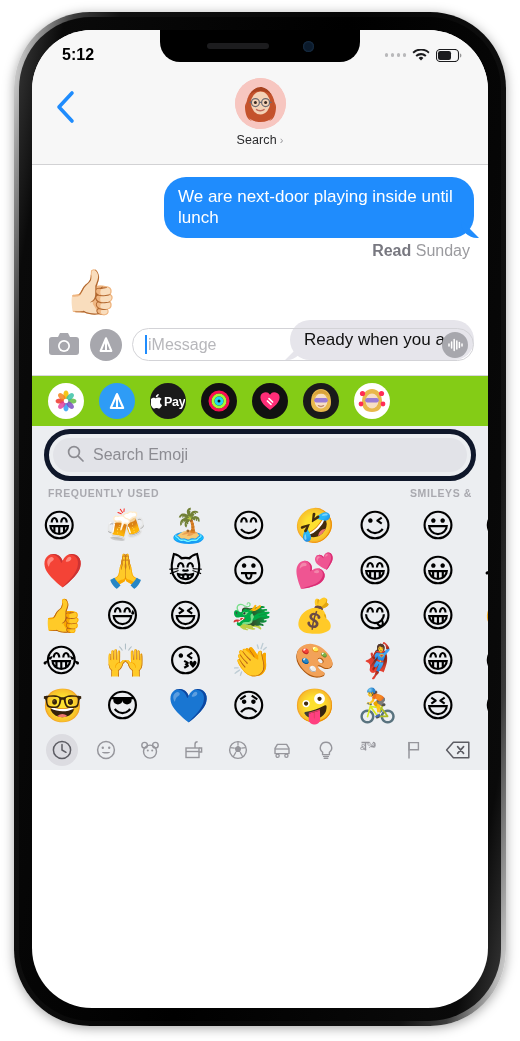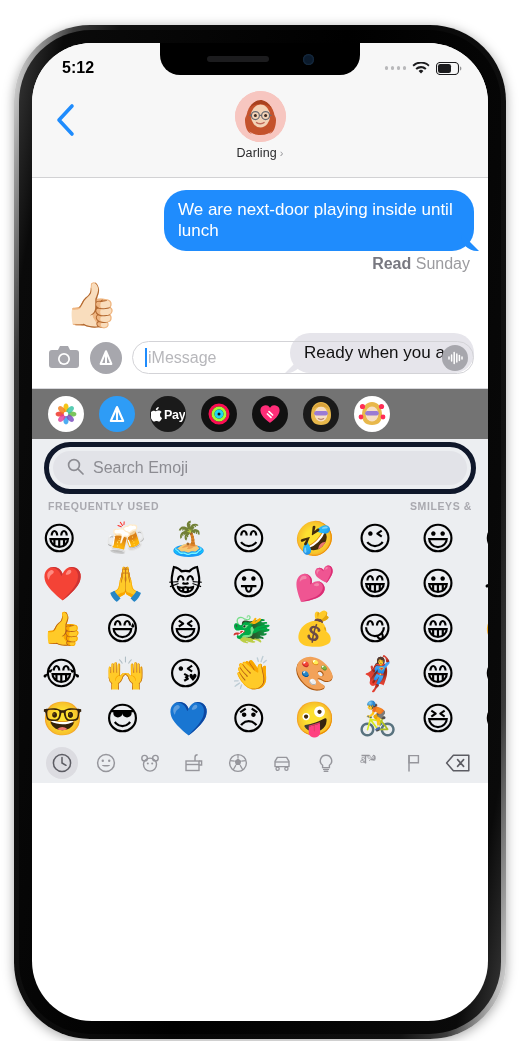--- a/index.html
+++ b/index.html
@@ -7,21 +7,21 @@
     width: 520px; height: 1041px;
     background: #ffffff;
     font-family: "Liberation Sans", sans-serif;
     overflow: hidden;
     position: relative;
   }
 
   
   .phone-frame {
     position: absolute;
-    left: 14px; top: 25px;
+    left: 14px; top: 12px;
     width: 492px; height: 1014px;
     border-radius: 76px;
     background: linear-gradient(100deg,#f2f2f2 0%,#9a9a9a 4%,#3c3c3c 9%,#111 16%,#050505 50%,#111 84%,#3c3c3c 91%,#9a9a9a 96%,#f2f2f2 100%);
     padding: 5px;
     box-shadow: 0 2px 12px rgba(0,0,0,.35);
   }
   .phone-frame-inner {
     width: 100%; height: 100%;
     border-radius: 72px;
     background: linear-gradient(100deg,#3a3a3a 0%,#0a0a0a 7%,#000 50%,#0a0a0a 93%,#3a3a3a 100%);
@@ -164,21 +164,21 @@
   .audio-btn {
     margin-left: auto; width: 26px; height: 26px; border-radius: 50%;
     background: #a7a7ad;
     display: flex; align-items: center; justify-content: center;
   }
 
   
   .appdrawer {
     display: flex; align-items: center; gap: 15px;
     padding: 7px 0 7px 16px;
-    background: #737373;
+    background: #84cc16;
     overflow: hidden;
   }
   .app-icon {
     width: 36px; height: 36px; flex: 0 0 36px;
     border-radius: 50%;
     display: flex; align-items: center; justify-content: center;
     font-size: 21px;
     overflow: hidden;
   }
   .ai-photos   { background: #fff; }
@@ -323,21 +323,21 @@
               <circle cx="20.4" cy="24.6" r="4"></circle>
               <circle cx="30.6" cy="24.6" r="4"></circle>
               <path d="M24.4 24.3h2.2M16.4 24.3h-2M34.6 24.3h2"></path>
             </g>
             <circle cx="20.4" cy="24.6" r="1.5" fill="#3b2a22"></circle>
             <circle cx="30.6" cy="24.6" r="1.5" fill="#3b2a22"></circle>
             <path d="M21.5 31.5c1.3 1.6 6 1.6 7.6 0" fill="none" stroke="#c06a5c" stroke-width="1.4" stroke-linecap="round"></path>
           </svg>
         </div>
         <div class="contact-name">
-          <span>Darling</span>
+          <span>Search</span>
           <span class="name-chev">›</span>
         </div>
       </div>
     </div>
 
     <div class="convo">
       <div class="bubble-row out">
         <div class="bubble out">We are next-door playing inside until lunch</div>
       </div>
       <div class="receipt">

